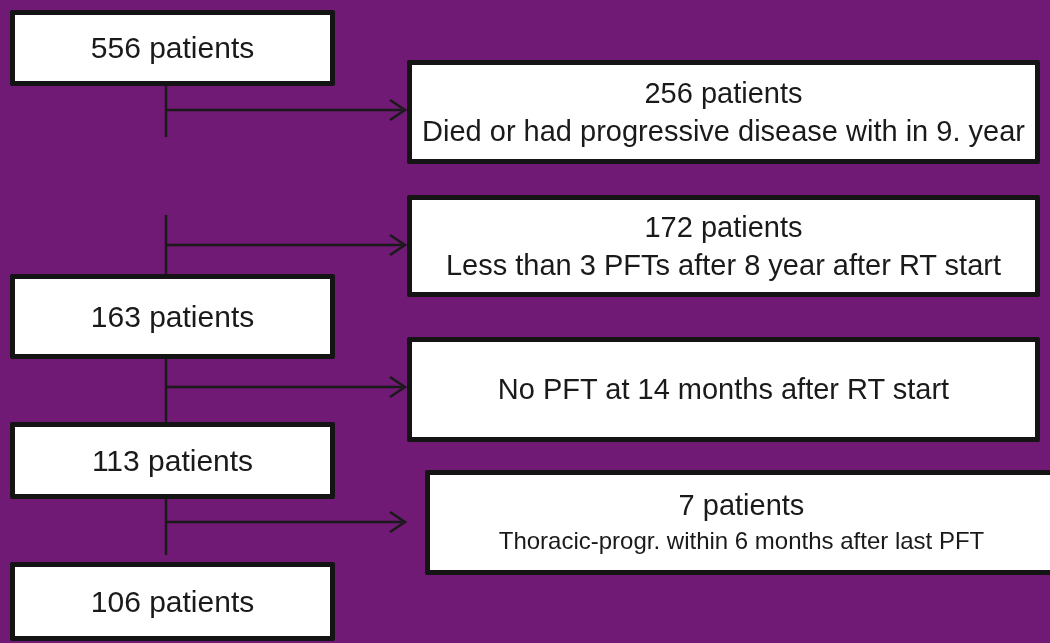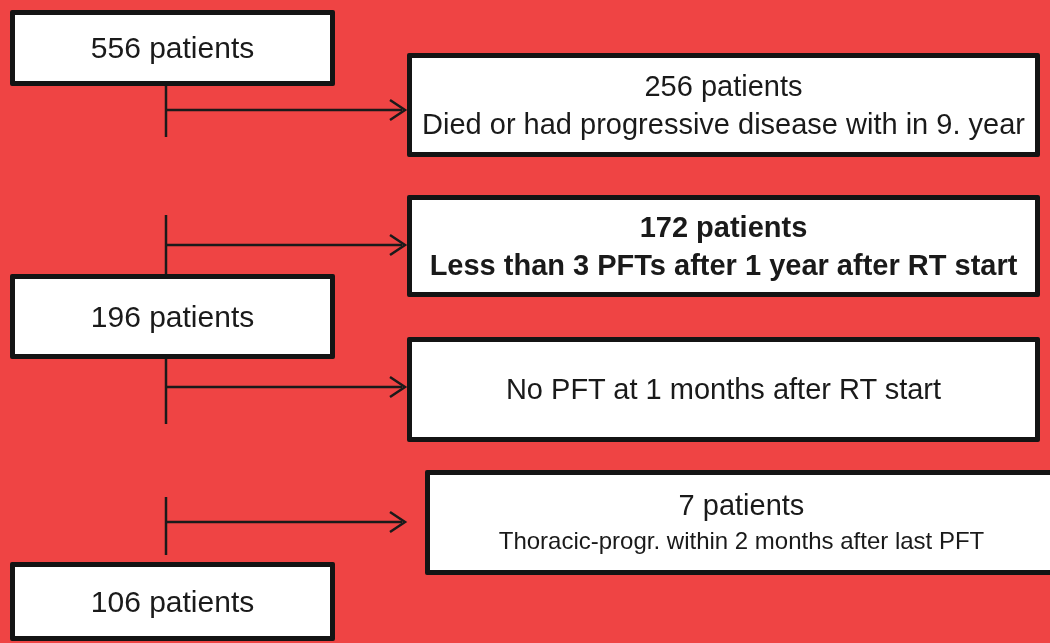--- a/index.html
+++ b/index.html
@@ -4,21 +4,21 @@
 <style>
   html, body {
     margin: 0;
     padding: 0;
     background: #ffffff;
   }
   #canvas {
     position: relative;
     width: 1050px;
     height: 643px;
-    background: #ef4444;
+    background: #701a75;
     font-family: "Liberation Sans", sans-serif;
     color: #1a1a1a;
     overflow: hidden;
   }
   .box {
     position: absolute;
     box-sizing: border-box;
     background: #ffffff;
     border: 5px solid #141414;
     border-radius: 2px;
@@ -39,22 +39,22 @@
     width: 633px;
     font-size: 29px;
     line-height: 1.32;
   }
   #main-box-1 { top: 10px;  height: 76px; }
   #main-box-2 { top: 135px; height: 82px; }
   #main-box-3 { top: 274px; height: 85px; }
   #main-box-4 { top: 422px; height: 77px; }
   #main-box-5 { top: 562px; height: 79px; }
 
-  #excl-box-1 { top: 53px;  height: 104px; }
-  #excl-box-2 { top: 195px; height: 102px; font-weight: bold; }
+  #excl-box-1 { top: 60px;  height: 104px; }
+  #excl-box-2 { top: 195px; height: 102px; }
   #excl-box-3 { top: 337px; height: 105px; }
   #excl-box-4 { top: 470px; height: 105px; margin-left: 18px; }
 
   .excl-reason-small {
     font-size: 24px;
     line-height: 1.45;
   }
   #connector-layer {
     position: absolute;
     left: 0;
@@ -83,35 +83,38 @@
     <line x1="166" y1="387" x2="402" y2="387" stroke="#1a1a1a" stroke-width="2.5"></line>
     <path d="M390 377 L405 387 L390 397" fill="none" stroke="#1a1a1a" stroke-width="2.5"></path>
     <line x1="166" y1="522" x2="402" y2="522" stroke="#1a1a1a" stroke-width="2.5"></line>
     <path d="M390 512 L405 522 L390 532" fill="none" stroke="#1a1a1a" stroke-width="2.5"></path>
   </svg>
 
   <div class="box main-box" id="main-box-1">
     <span>556 patients</span>
   </div>
   <div class="box main-box" id="main-box-3">
-    <span>196 patients</span>
+    <span>163 patients</span>
+  </div>
+  <div class="box main-box" id="main-box-4">
+    <span>113 patients</span>
   </div>
   <div class="box main-box" id="main-box-5">
     <span>106 patients</span>
   </div>
 
   <div class="box excl-box" id="excl-box-1">
     <span>256 patients</span>
     <span>Died or had progressive disease with in 9. year</span>
   </div>
   <div class="box excl-box" id="excl-box-2">
     <span>172 patients</span>
-    <span>Less than 3 PFTs after 1 year after RT start</span>
+    <span>Less than 3 PFTs after 8 year after RT start</span>
   </div>
   <div class="box excl-box" id="excl-box-3">
-    <span>No PFT at 1 months after RT start</span>
+    <span>No PFT at 14 months after RT start</span>
   </div>
   <div class="box excl-box" id="excl-box-4">
     <span>7 patients</span>
-    <span class="excl-reason-small">Thoracic-progr. within 2 months after last PFT</span>
+    <span class="excl-reason-small">Thoracic-progr. within 6 months after last PFT</span>
   </div>
 
 </div>
 
 </body></html>

